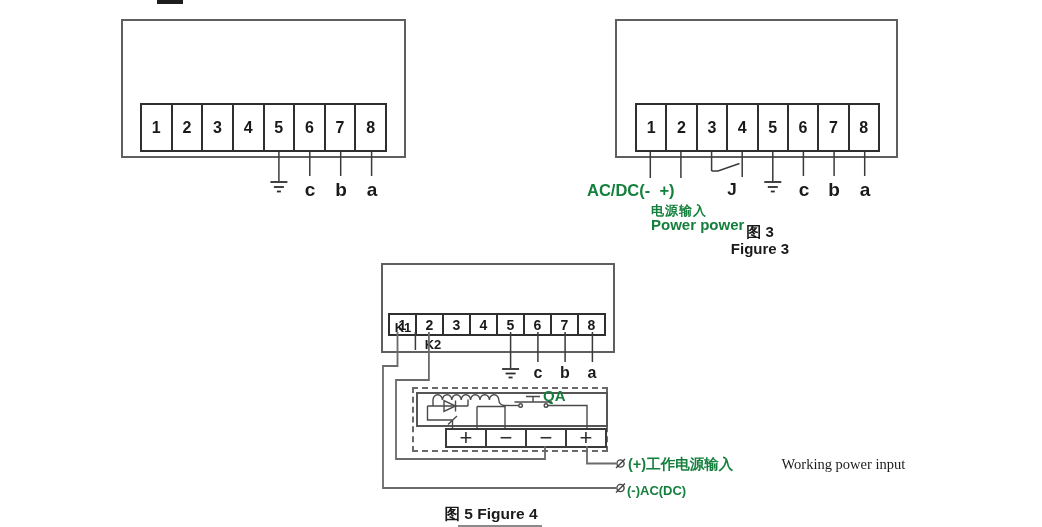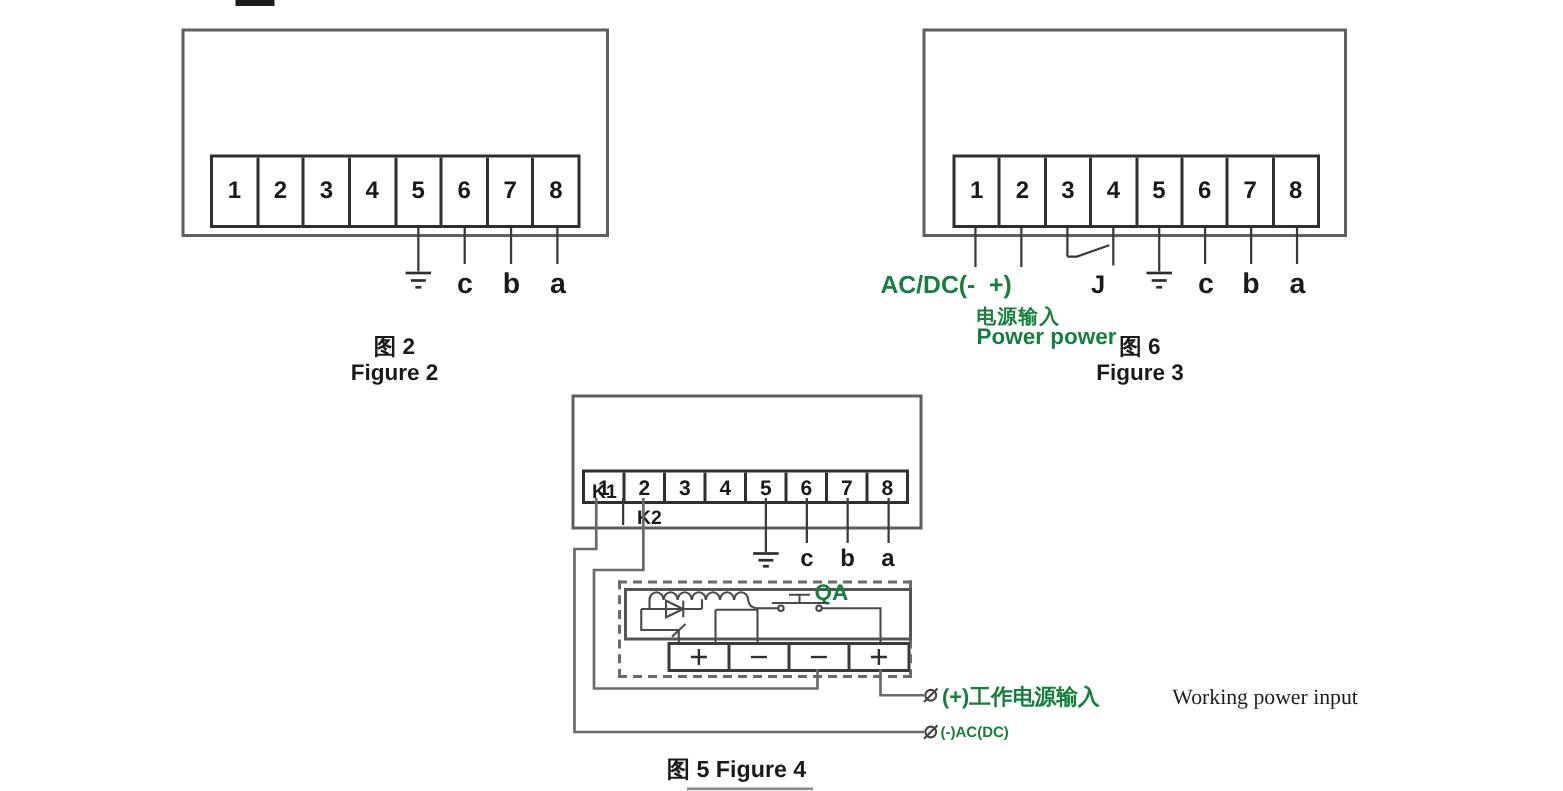--- a/index.html
+++ b/index.html
@@ -54,24 +54,20 @@
     <div class="cell" style="font-size:16px;">
         <span>7</span>
       </div>
     <div class="cell" style="font-size:16px;">
         <span>8</span>
       </div>
   </div>
   <span class="lab" style="left:310px;top:179px;font-size:19px;">c</span>
   <span class="lab" style="left:341px;top:179px;font-size:19px;">b</span>
   <span class="lab" style="left:372px;top:179px;font-size:19px;">a</span>
-  <div class="cap" style="left:203px;top:223px;width:120px;font-size:15px;">
-    <span style="display:block;">图 2</span>
-    <span style="display:block;">Figure 2</span>
-  </div>
 
   <div class="devbox" style="left:615px;top:19px;width:279px;height:135px;"></div>
   <div class="strip" style="left:635px;top:103px;width:241px;height:45px;">
     <div class="cell" style="font-size:16px;">
         <span>1</span>
       </div>
     <div class="cell" style="font-size:16px;">
         <span>2</span>
       </div>
     <div class="cell" style="font-size:16px;">
@@ -94,21 +90,21 @@
       </div>
   </div>
   <span class="blab" style="left:587px;top:181px;font-size:16.5px;">AC/DC(-  +)</span>
   <span class="blab" style="left:651px;top:202px;font-size:13px;letter-spacing:1px;">电源输入</span>
   <span class="blab" style="left:651px;top:216px;font-size:15px;">Power power</span>
   <span class="lab" style="left:732px;top:180px;font-size:17px;">J</span>
   <span class="lab" style="left:804px;top:179px;font-size:19px;">c</span>
   <span class="lab" style="left:834px;top:179px;font-size:19px;">b</span>
   <span class="lab" style="left:865px;top:179px;font-size:19px;">a</span>
   <div class="cap" style="left:700px;top:223px;width:120px;font-size:15px;">
-    <span style="display:block;">图 6</span>
+    <span style="display:block;">图 3</span>
     <span style="display:block;">Figure 3</span>
   </div>
 
   <div class="devbox" style="left:381px;top:263px;width:230px;height:86px;"></div>
   <div class="strip" style="left:388px;top:313px;width:214px;height:19px;">
     <div class="cell" style="font-size:14px;">
         <span>1</span>
       </div>
     <div class="cell" style="font-size:14px;">
         <span>2</span>
@@ -154,21 +150,21 @@
       </div>
     <div class="polcell">
         <span>+</span>
       </div>
   </div>
 
   <div class="abs" style="left:628px;top:455px;white-space:nowrap;">
     <span class="blab" style="position:static;font-size:14.5px;margin-top:36px;">(+)工作电源输入</span>
     <span class="serif" style="font-size:14.5px;">Working power input</span>
   </div>
-  <span class="blab" style="left:627px;top:483px;font-size:10px;">(-)AC(DC)</span>
+  <span class="blab" style="left:627px;top:483px;font-size:13px;">(-)AC(DC)</span>
   <div class="cap" style="left:431px;top:505px;width:120px;font-size:15.5px;">
     <span>图 5 Figure 4</span>
   </div>
 
   <svg class="overlay" width="1042" height="527" viewBox="0 0 1042 527">
 
     <g stroke="#3a3a3a" stroke-width="1.5" fill="none">
       <path d="M278.9 152 V181"></path>
         <path d="M309.8 152 V176"></path>
         <path d="M340.7 152 V176"></path>

